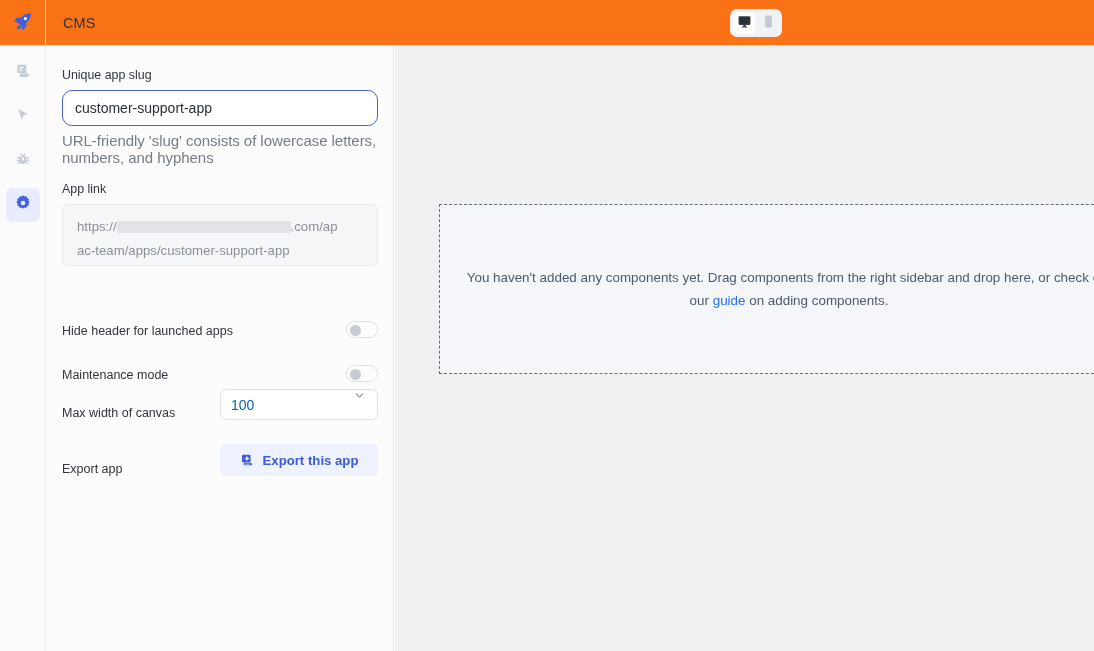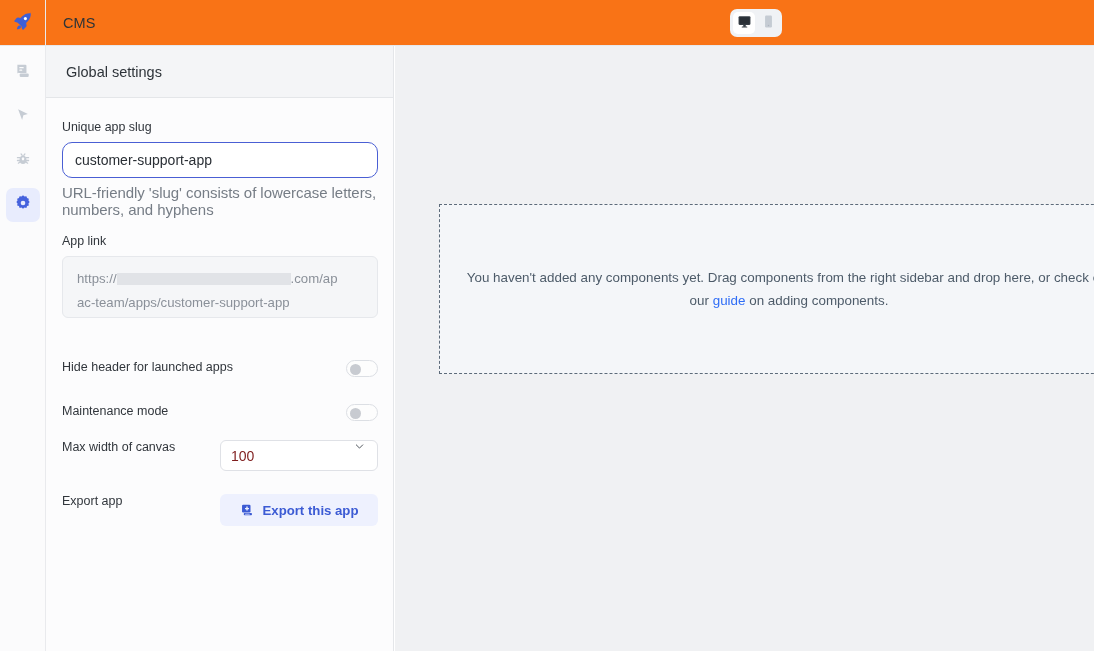--- a/index.html
+++ b/index.html
@@ -148,21 +148,21 @@
     height: 12px;
     background: #e1e3e7;
     vertical-align: middle;
     position: relative;
     top: -1px;
   }
 
   
   .opt-row {
     display: flex;
-    align-items: flex-start;
+    align-items: flex-end;
     height: 30px;
     width: 316px;
   }
   .opt-row .opt-label {
     flex: 1;
     font-size: 12.5px;
     color: #31363c;
   }
   #row-hide-header { margin-top: 42px; }
   #row-maintenance { margin-top: 14px; }
@@ -190,21 +190,21 @@
     border: 1px solid #dfe1e6;
     border-radius: 6px;
     background: #fff;
     overflow: hidden;
   }
   #maxwidth-value {
     flex: 1;
     border: none;
     outline: none;
     font-size: 14px;
-    color: #7f1d1d;
+    color: #0369a1;
     padding: 0 10px;
     font-family: "Liberation Sans", sans-serif;
     background: transparent;
   }
   #unit-chevron {
     position: absolute;
     right: 12px;
     pointer-events: none;
   }
 
@@ -363,23 +363,20 @@
       <svg width="18" height="18" viewBox="0 0 24 24">
         <path d="M12 1.8l2 1.6 2.5-.5.9 2.4 2.4.9-.5 2.5 1.6 2-1.6 2 .5 2.5-2.4.9-.9 2.4-2.5-.5-2 1.6-2-1.6-2.5.5-.9-2.4-2.4-.9.5-2.5-1.6-2 1.6-2-.5-2.5 2.4-.9.9-2.4 2.5.5 2-1.6z" fill="#4562dd"></path>
         <circle cx="12" cy="12" r="3.1" fill="#e8ecfd"></circle>
       </svg>
     </span>
   </div>
 </div>
 
 <div id="panel">
 
-  <div id="panel-header">
-    <span id="panel-header-title">Global settings</span>
-  </div>
 
   <div id="panel-body">
 
     <div class="field-label">Unique app slug</div>
     <input class="slug-input" id="slug-input" type="text" value="customer-support-app" style="">
     <div class="field-hint">URL-friendly 'slug' consists of lowercase letters, numbers, and hyphens</div>
 
     <div class="field-label" id="applink-label">App link</div>
     <div id="applink-box">
       <span>https://</span><span class="redact"></span><span>.com/ap</span><br>

